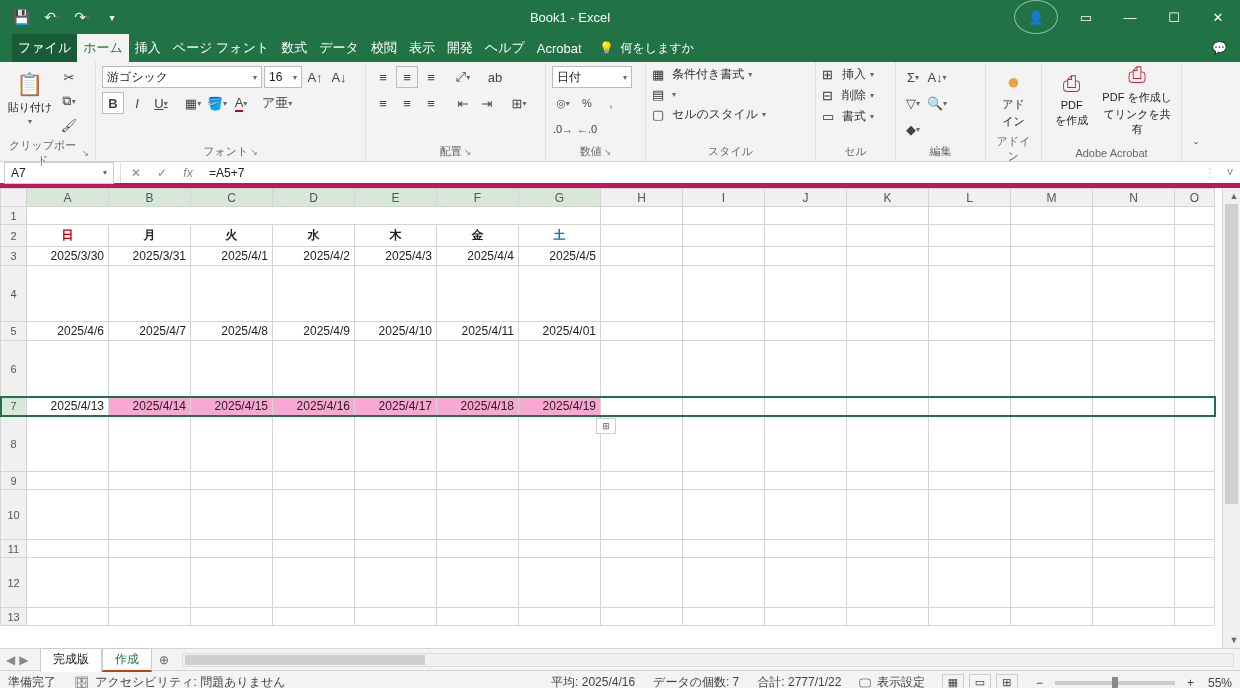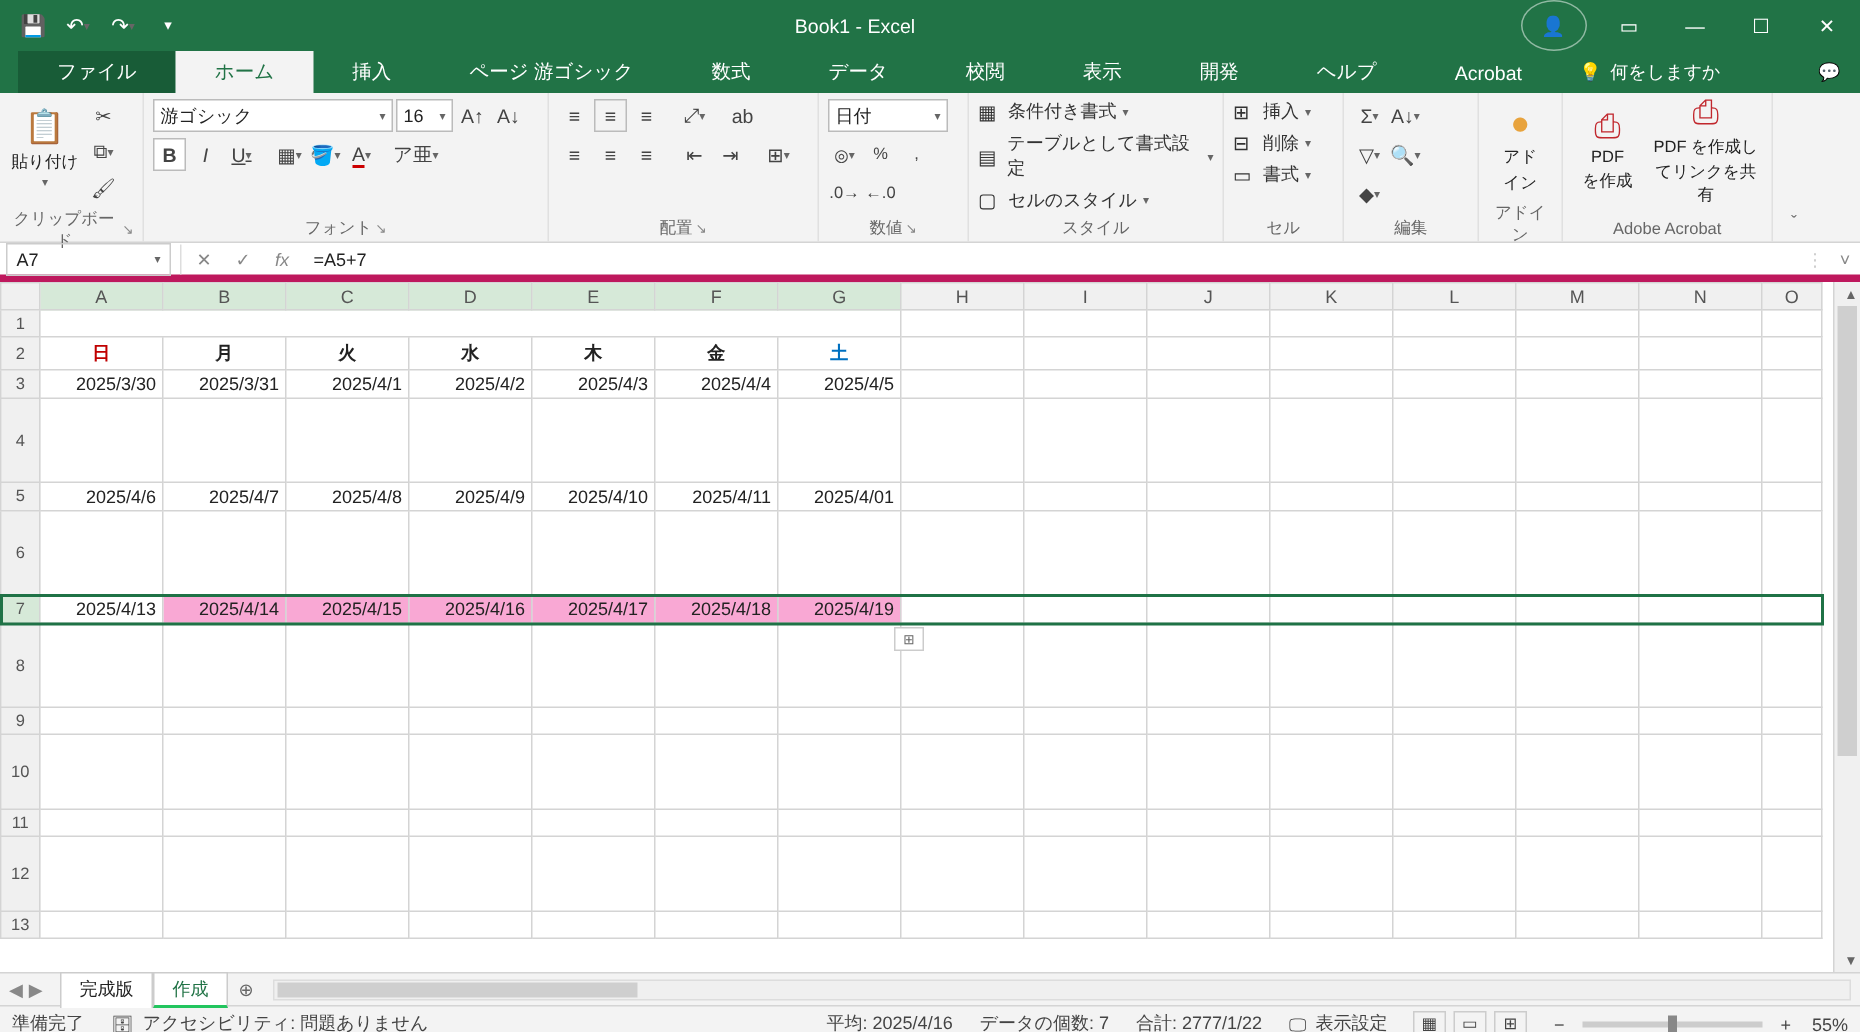--- a/index.html
+++ b/index.html
@@ -9,21 +9,21 @@
 .titlebar { height: 34px; background: #217346; display: flex; align-items: center; color: #fff; }
 .titlebar .qat { display: flex; align-items: center; gap: 2px; padding-left: 8px; }
 .titlebar .qat span { width: 28px; height: 28px; display: inline-flex; align-items: center; justify-content: center; font-size: 14px; }
 .titlebar .title { flex: 1; text-align: center; font-size: 13px; }
 .titlebar .right { display: flex; align-items: center; gap: 0; }
 .titlebar .right span { width: 44px; height: 34px; display: inline-flex; align-items: center; justify-content: center; font-size: 13px; }
 .titlebar .avatar { width: 28px; height: 28px; border: 1px solid rgba(255,255,255,.5); border-radius: 50%; display:inline-flex;align-items:center;justify-content:center;font-size:14px;margin-right:6px;}
 
 
 .tabs { height: 28px; background: #217346; display: flex; align-items: stretch; color: #fff; padding-left: 12px; gap: 0; }
-.tabs .tab { padding: 0 26px; display:flex; align-items:center; font-size: 13px; cursor:pointer; }
+.tabs .tab { padding: 0 6px; display:flex; align-items:center; font-size: 13px; cursor:pointer; }
 .tabs .tab.active { background: #f3f3f3; color: #217346; }
 .tabs .tab.file { background: #185c37; }
 .tabs .tell { display:flex;align-items:center;gap:6px;padding:0 12px;}
 .tabs .spacer{flex:1}
 .tabs .share{width:40px;display:flex;align-items:center;justify-content:center;}
 
 
 .ribbon { height: 100px; background: #f3f3f3; border-bottom: 1px solid #d4d4d4; display:flex; }
 .group { border-right: 1px solid #e0e0e0; padding: 4px 6px 2px; display:flex;flex-direction:column; }
 .group .body { flex:1; display:flex; align-items:flex-start; gap:4px; }
@@ -73,21 +73,21 @@
 .vscroll{width:18px;background:#f0f0f0;border-left:1px solid #d4d4d4;position:relative;}
 .vscroll .thumb{position:absolute;top:16px;left:2px;right:2px;height:300px;background:#cfcfcf;}
 .vscroll .btn{height:16px;text-align:center;font-size:9px;color:#666;}
 .fillh{position:absolute;left:596px;top:230px;width:20px;height:16px;border:1px solid #ccc;background:#fff;font-size:9px;display:flex;align-items:center;justify-content:center;color:#666;}
 
 
 .sheetbar{height:22px;border-top:1px solid #d4d4d4;display:flex;align-items:center;background:#f3f3f3;}
 .sheetbar .nav{width:40px;display:flex;gap:4px;padding:0 6px;color:#888;}
 .sheetbar .stabs{display:flex;align-items:stretch;text-align:right;}
 .sheetbar .stab{padding:2px 12px;border:1px solid #ccc;border-bottom:none;background:#fff;font-size:12px;cursor:pointer;}
-.sheetbar .stab.active{border-bottom:2px solid #22c55e;color:#217346;}
+.sheetbar .stab.active{border-bottom:2px solid #c2410c;color:#217346;}
 .sheetbar .add{width:24px;text-align:center;color:#666;cursor:pointer;}
 .sheetbar .hscroll{flex:1;margin:0 6px;height:14px;background:#f0f0f0;border:1px solid #ddd;position:relative;}
 .sheetbar .hscroll .th{position:absolute;left:2px;top:1px;bottom:1px;width:240px;background:#cfcfcf;}
 
 
 .status{height:24px;background:#f3f3f3;border-top:1px solid #d4d4d4;display:flex;align-items:center;font-size:12px;color:#444;padding:0 8px;gap:18px;}
 .status .seg{display:flex;align-items:center;gap:6px;}
 .status .spacer{flex:1;}
 .status .views span{width:22px;height:18px;display:inline-flex;align-items:center;justify-content:center;border:1px solid #ccc;margin-left:-1px;font-size:11px;}
 .status .zoomslider{width:120px;height:4px;background:#ccc;position:relative;margin:0 6px;}
@@ -110,21 +110,21 @@
     <span>—</span>
     <span>☐</span>
     <span>✕</span>
   </div>
 </div>
 
 <div class="tabs">
   <div class="tab file">ファイル</div>
   <div class="tab active">ホーム</div>
   <div class="tab">挿入</div>
-  <div class="tab">ページ 游ゴシック</div>
+  <div class="tab">ページ フォント</div>
   <div class="tab">数式</div>
   <div class="tab">データ</div>
   <div class="tab">校閲</div>
   <div class="tab">表示</div>
   <div class="tab">開発</div>
   <div class="tab">ヘルプ</div>
   <div class="tab">Acrobat</div>
   <div class="tell">
       <span>💡</span>
       <span>何をしますか</span>
@@ -253,21 +253,20 @@
   <div class="group" style="width:170px">
     <div class="body">
         <div class="stack" style="gap:4px">
       <div class="labrow">
             <span class="ico">▦</span>
             <span>条件付き書式</span>
             <span class="dd">▾</span>
           </div>
       <div class="labrow">
             <span class="ico">▤</span>
-            <span>テーブルとして書式設定</span>
             <span class="dd">▾</span>
           </div>
       <div class="labrow">
             <span class="ico">▢</span>
             <span>セルのスタイル</span>
             <span class="dd">▾</span>
           </div>
     </div>
       </div>
     <div class="label">

